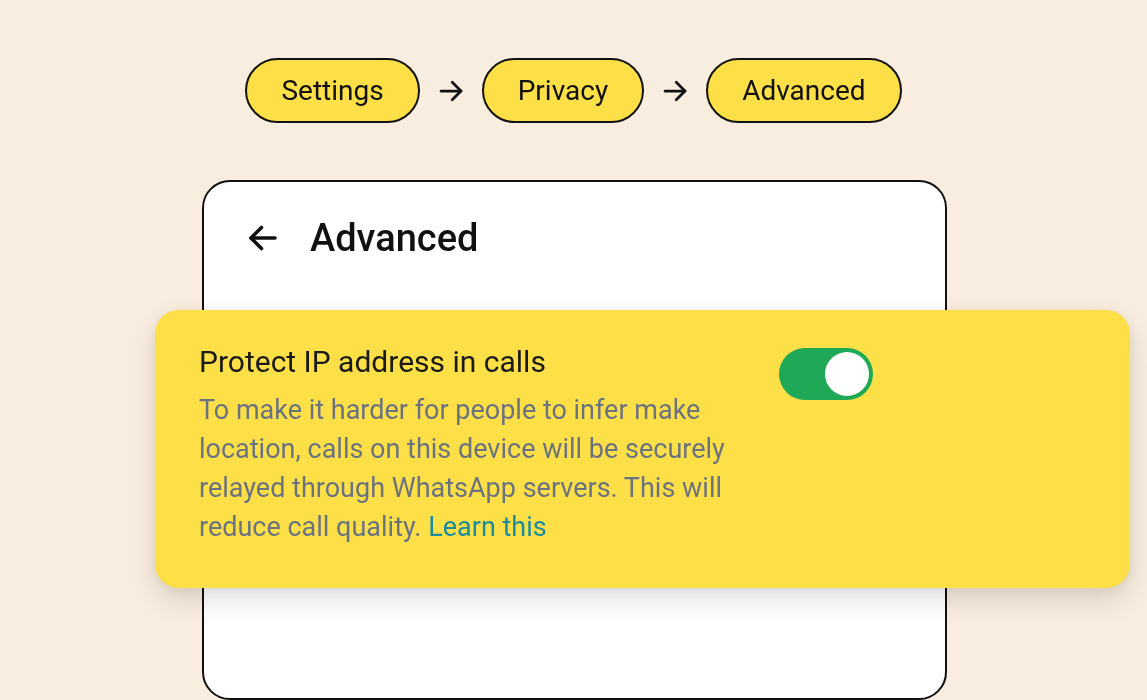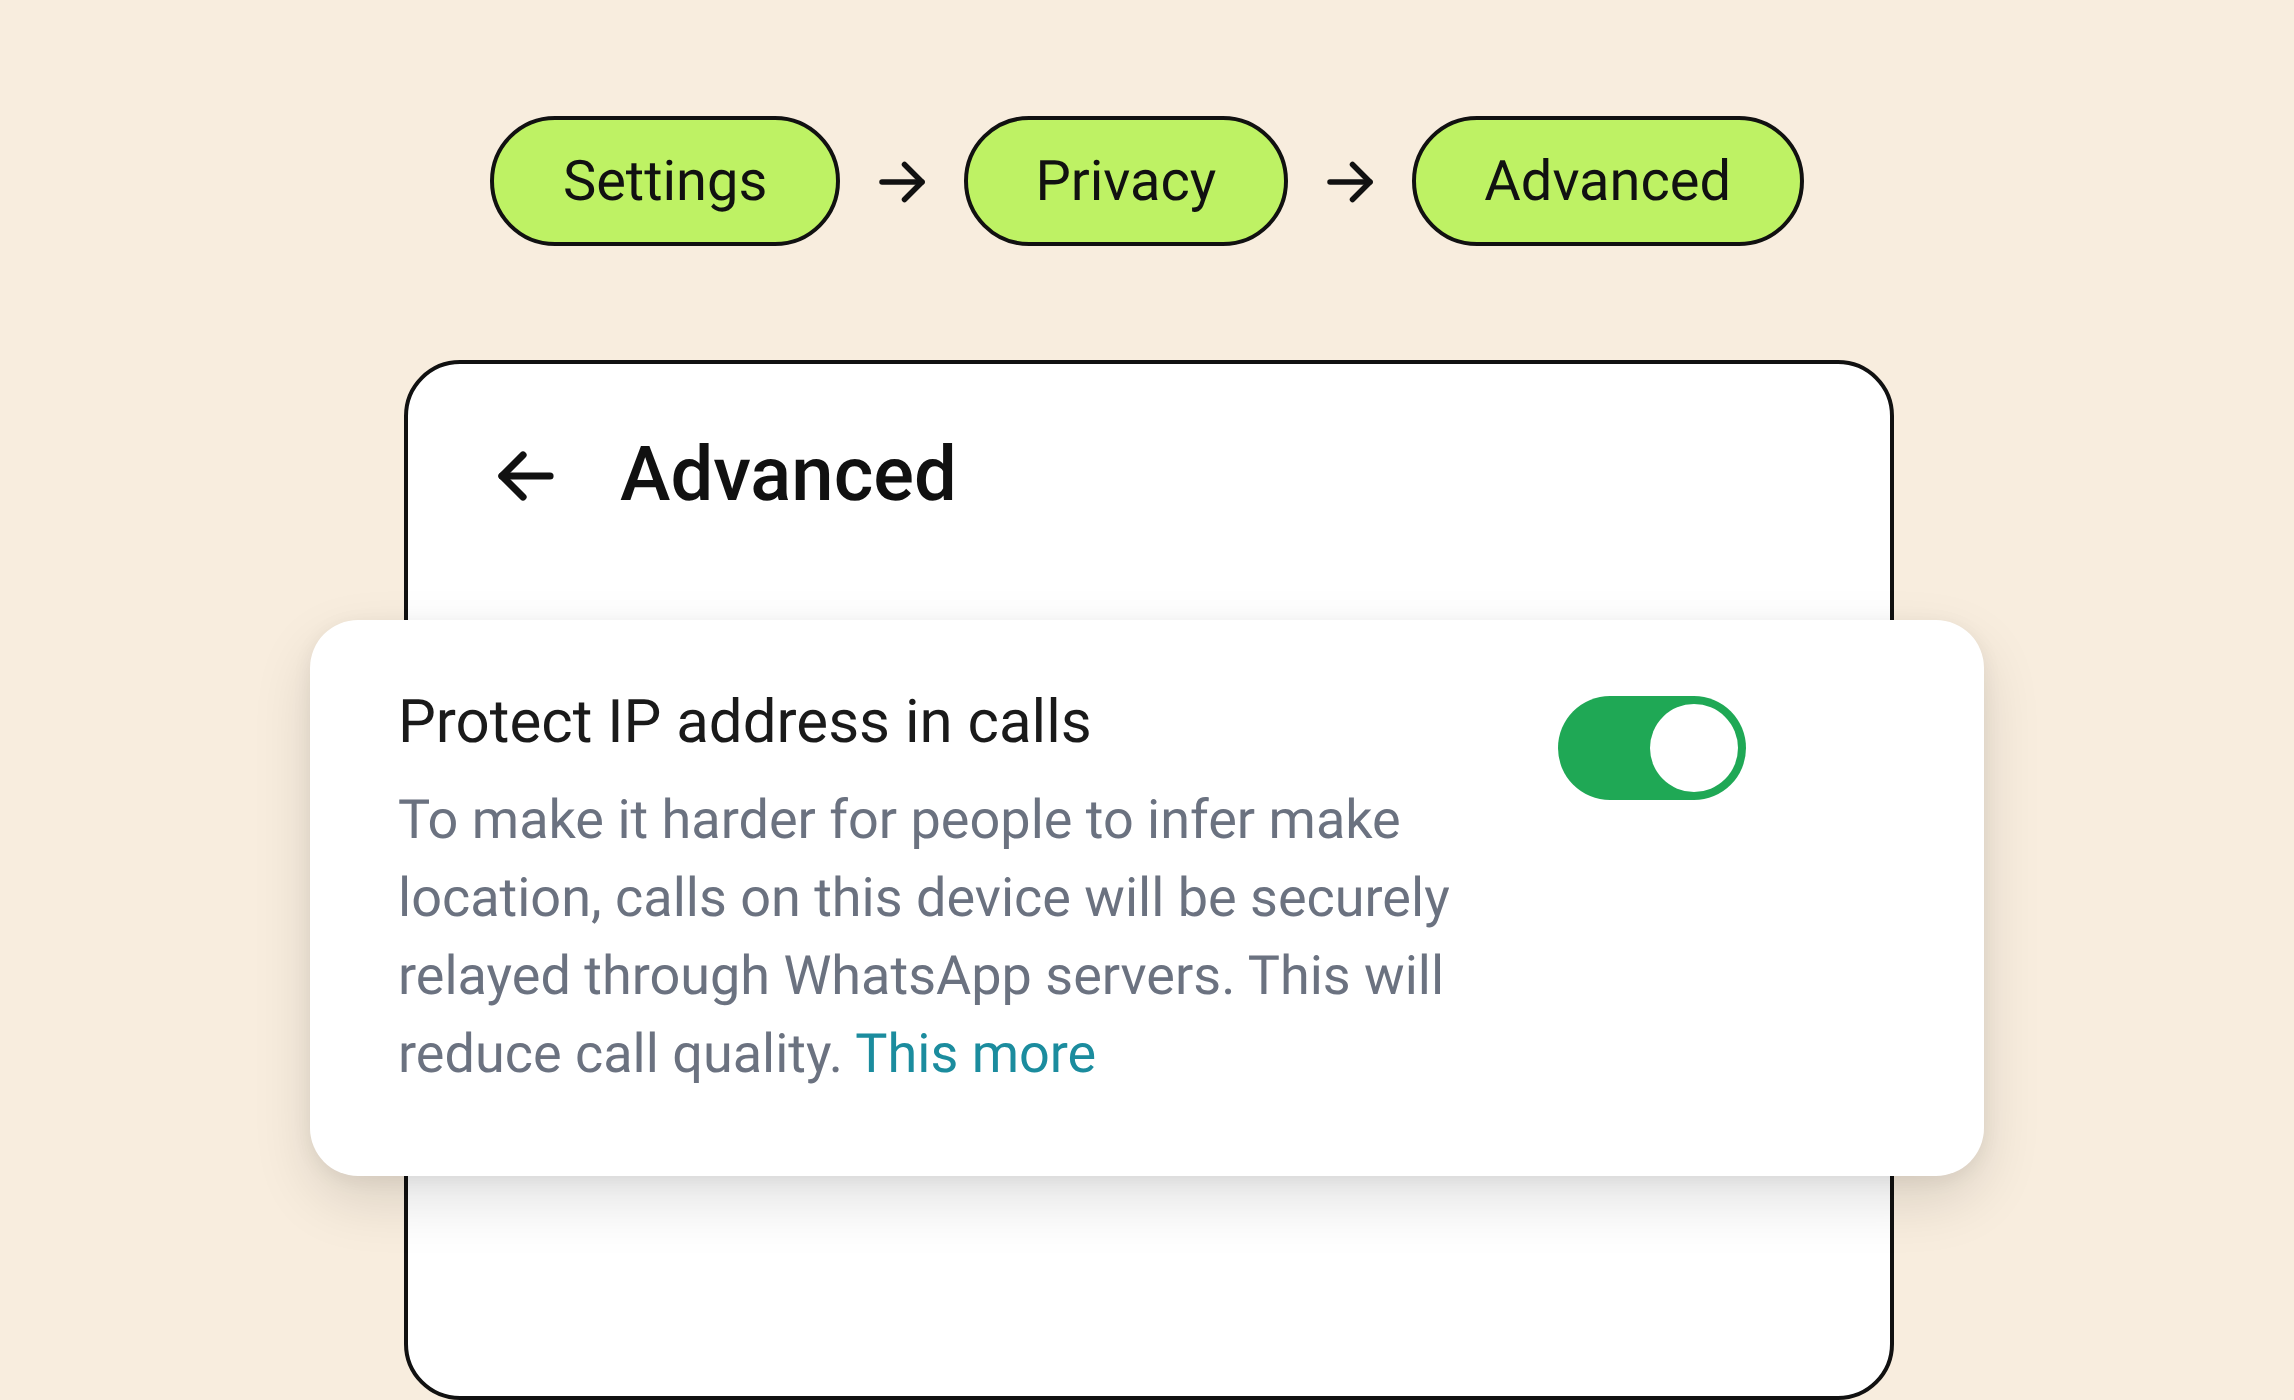--- a/index.html
+++ b/index.html
@@ -19,21 +19,21 @@
       top: 58px;
       left: 0;
       right: 0;
       display: flex;
       justify-content: center;
       align-items: center;
       gap: 16px;
     }
 
     .pill {
-      background: #bef264;
+      background: #fde047;
       border: 2px solid #111;
       border-radius: 999px;
       padding: 14px 34px;
       font-size: 28px;
       font-weight: 400;
       color: #111;
     }
 
     .bc-arrow {
       display: flex;
@@ -75,22 +75,22 @@
       font-size: 38px;
       font-weight: 500;
       color: #111;
     }
 
     
     .card {
       position: absolute;
       top: 310px;
       left: 155px;
-      width: 837px;
-      background: #ffffff;
+      width: 975px;
+      background: #fde047;
       border-radius: 24px;
       box-shadow: 0 12px 30px rgba(0,0,0,0.12), 0 2px 10px rgba(0,0,0,0.06);
       padding: 34px 44px 40px 44px;
       display: flex;
       gap: 40px;
       align-items: flex-start;
     }
 
     .card-text {
       flex: 1;
@@ -168,19 +168,19 @@
       </span>
     </div>
     <div class="screen-title">Advanced</div>
   </div>
 </div>
 
 <div class="card">
   <div class="card-text">
     <div class="card-title">Protect IP address in calls</div>
     <div class="card-desc">
-      <span>To make it harder for people to infer make location, calls on this device will be securely relayed through WhatsApp servers. This will reduce call quality. </span><span class="learn-more">This more</span>
+      <span>To make it harder for people to infer make location, calls on this device will be securely relayed through WhatsApp servers. This will reduce call quality. </span><span class="learn-more">Learn this</span>
     </div>
   </div>
   <div class="toggle">
     <div class="toggle-knob"></div>
   </div>
 </div>
 
 </body></html>

